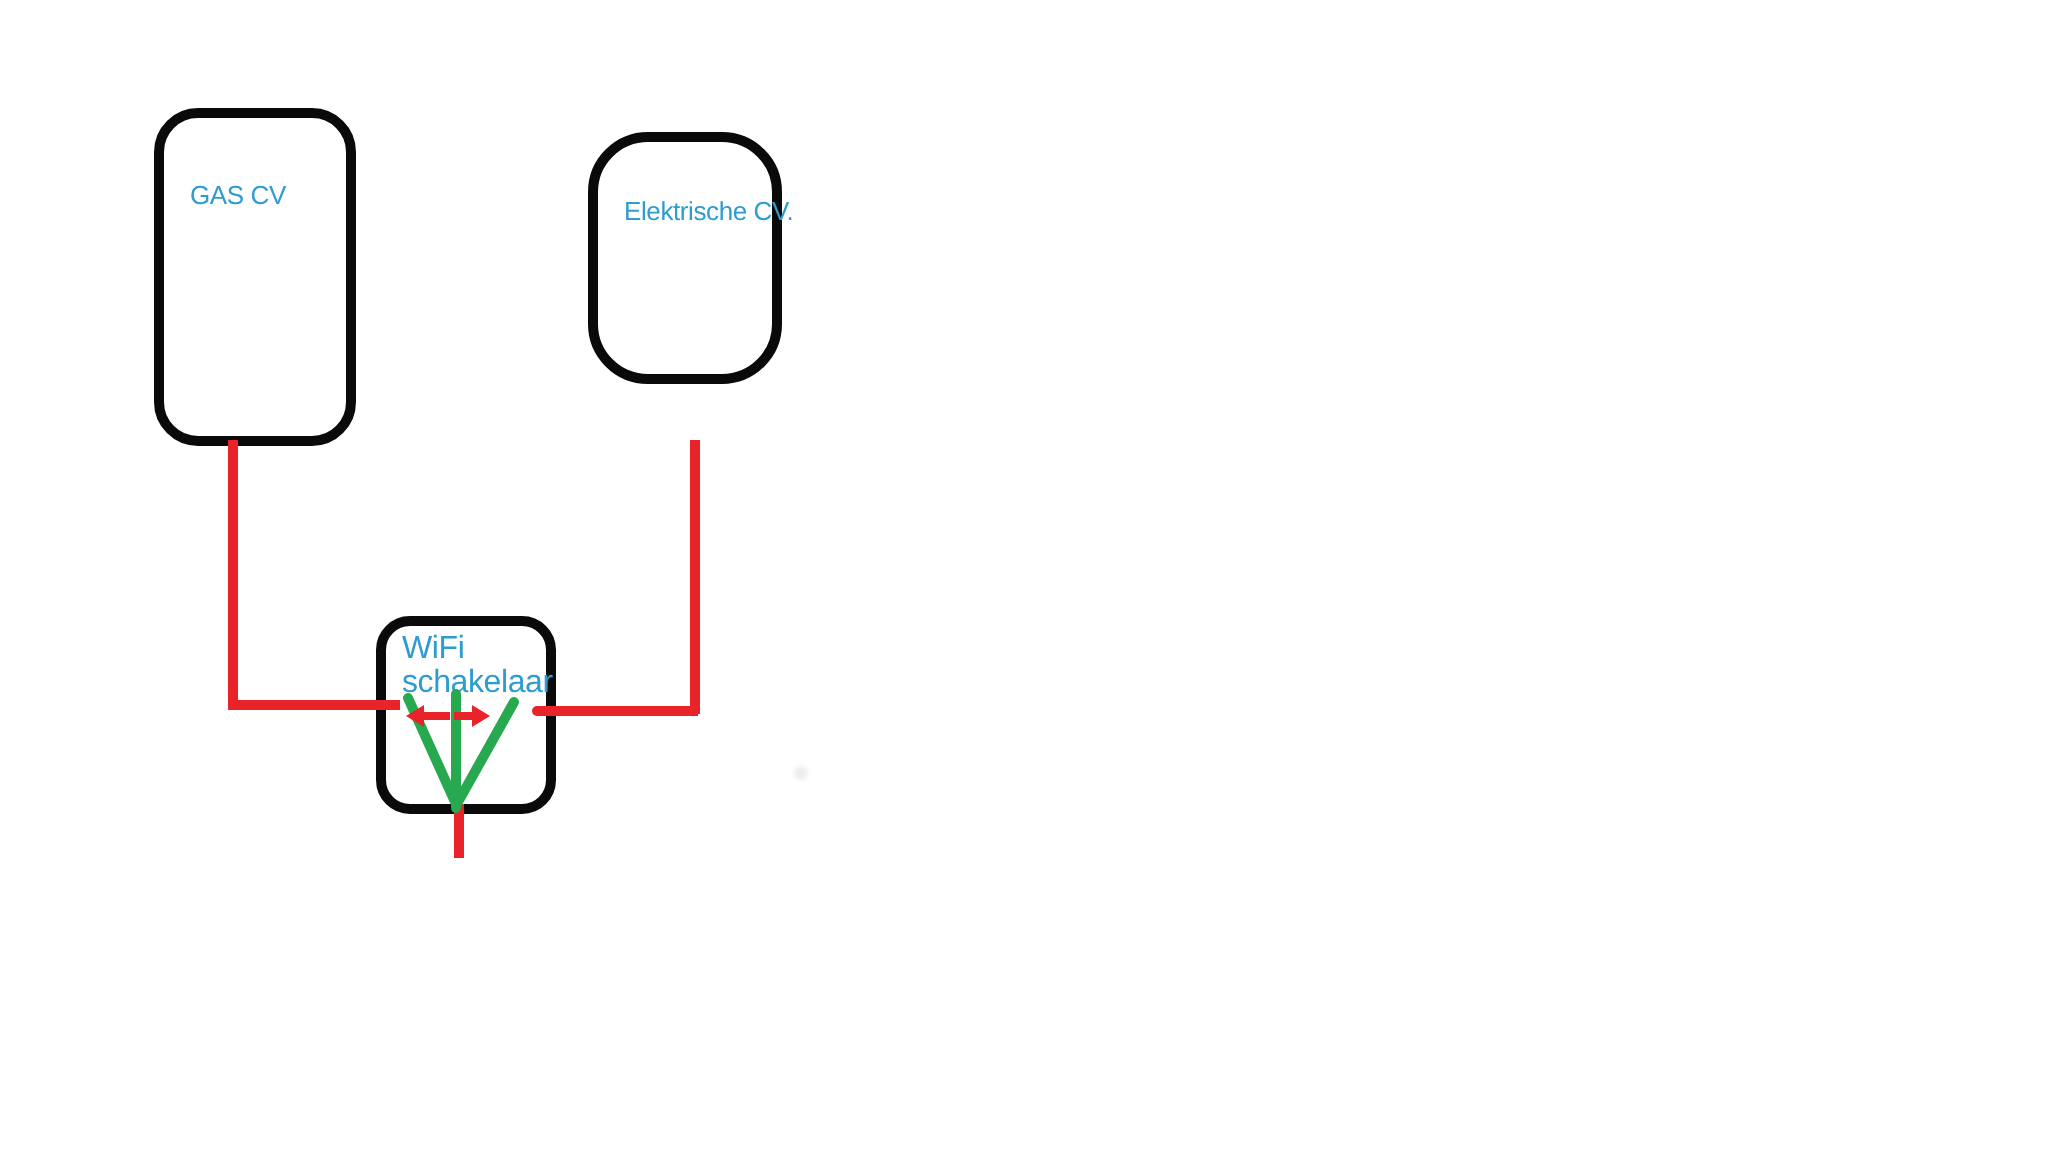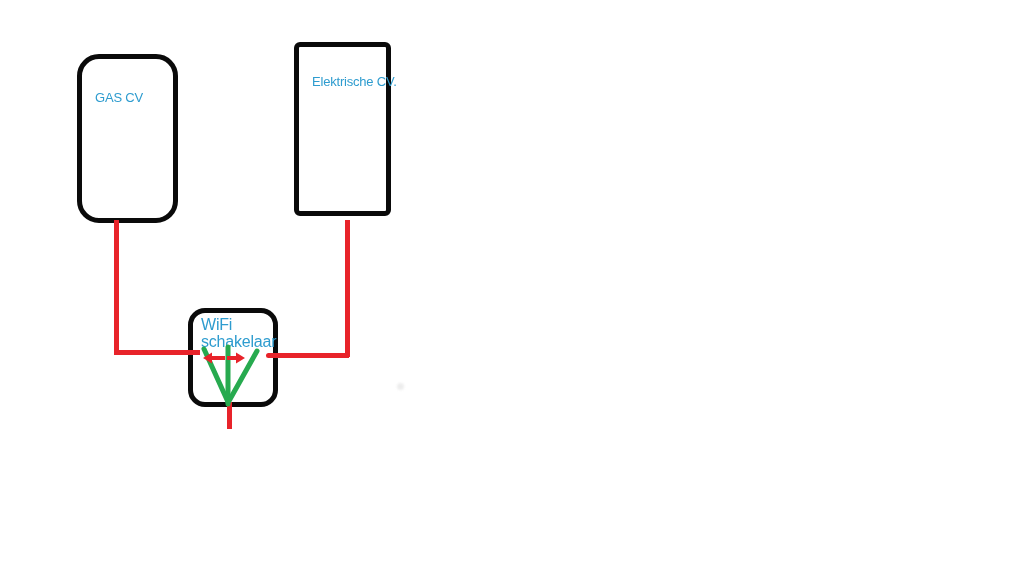--- a/index.html
+++ b/index.html
@@ -19,21 +19,21 @@
     position:absolute;box-sizing:border-box;
     border:5px solid var(--shape-outline);
     background:var(--background);
   }
   .node-label{
     position:absolute;color:var(--label-blue);
     font-size:13px;letter-spacing:-0.2px;line-height:17px;
   }
   #gas-box{left:77px;top:54px;width:101px;height:169px;border-radius:22px;}
   #gas-label{left:13px;top:30px;white-space:nowrap;}
-  #elek-box{left:294px;top:42px;width:97px;height:174px;border-radius:6px;}
+  #elek-box{left:294px;top:66px;width:97px;height:126px;border-radius:30px;}
   #elek-label{left:13px;top:26px;white-space:nowrap;}
   #wifi-box{left:188px;top:308px;width:90px;height:99px;border-radius:17px;}
   #wifi-label{left:8px;top:3px;width:64px;font-size:16px;}
   #nest-ellipse{left:180px;top:427px;width:99px;height:121px;border-radius:50%;}
   #nest-label{left:50%;top:47px;transform:translateX(-50%);margin-left:3px;white-space:nowrap;}
   .red-line{position:absolute;background:var(--connector-red);}
   #line-gas-v{left:114px;top:220px;width:4.5px;height:134px;}
   #line-gas-h{left:114px;top:350px;width:86px;height:4.5px;}
   #line-elek-v{left:345px;top:220px;width:4.5px;height:137px;}
   #line-elek-h{left:266px;top:353px;width:83px;height:4.5px;border-radius:3px 0 0 3px;}

